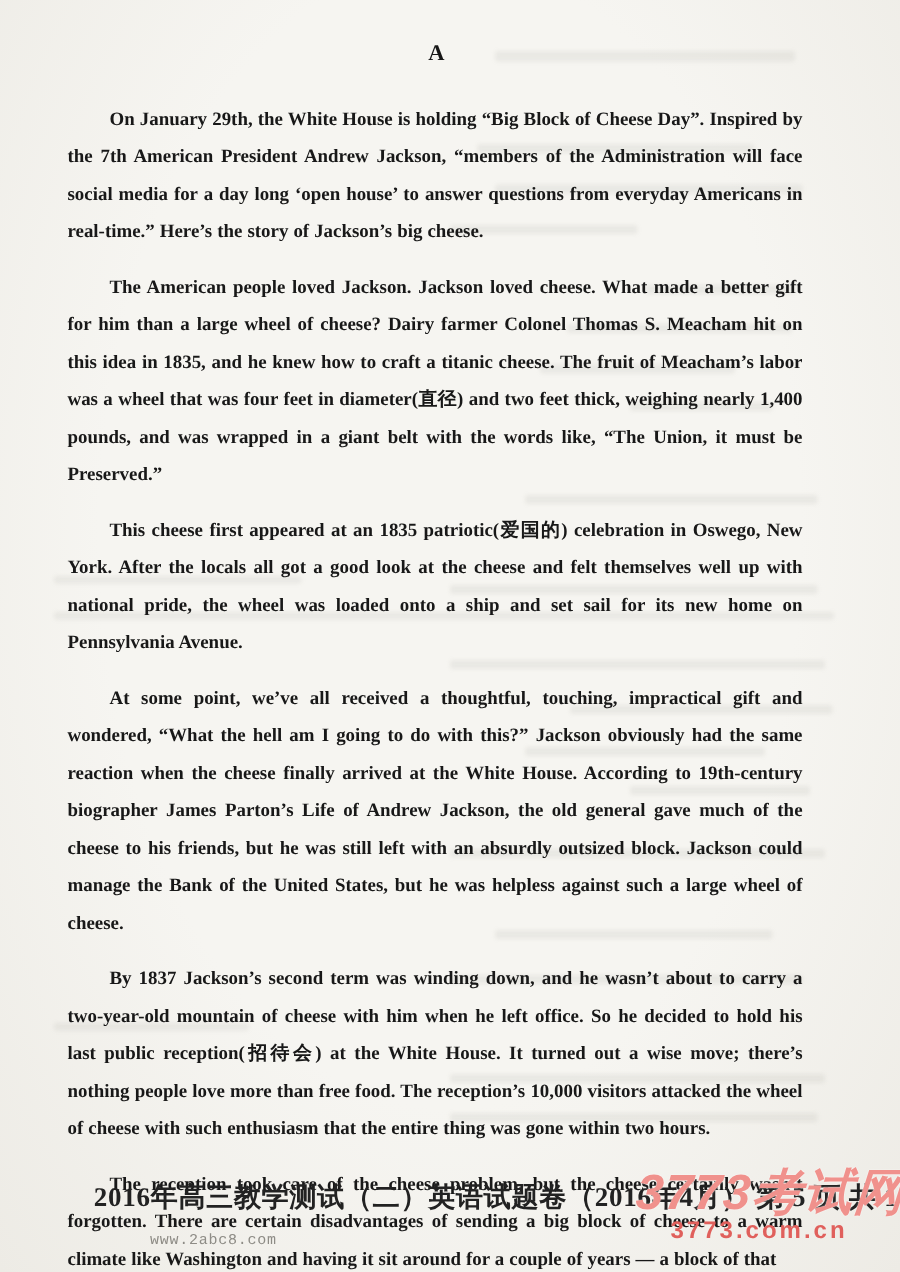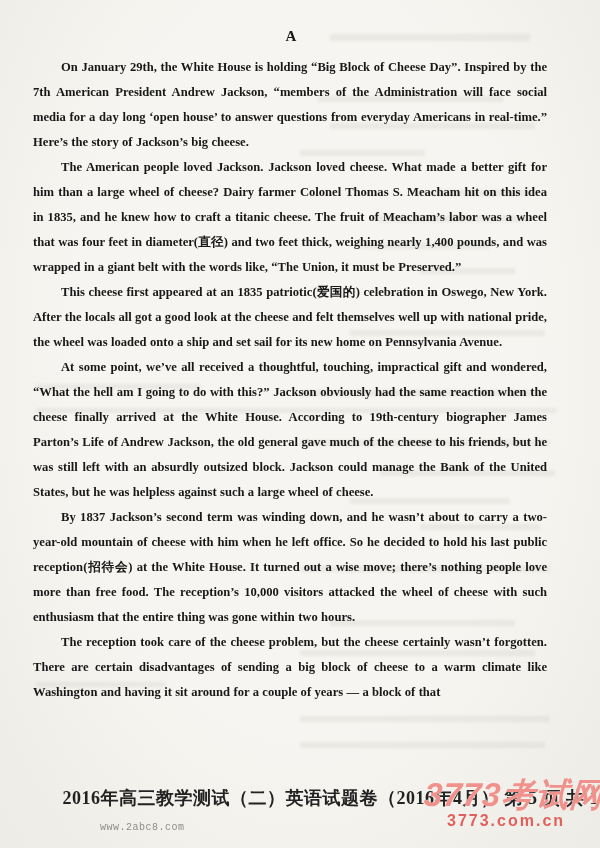--- a/index.html
+++ b/index.html
@@ -26,21 +26,21 @@
 
   .passage {
     position: absolute;
     left: 33px;
     top: 55px;
     width: 514px;
     color: #181818;
   }
 
   .passage p.para {
-    margin: 0;
+    margin: 12px;
     text-align: justify;
     text-indent: 28px;
     font-size: 12.6px;
     line-height: 25px;
     font-weight: bold;
     word-spacing: 0.2px;
     color: #181818;
   }
 
   .passage p.para span.italic {

